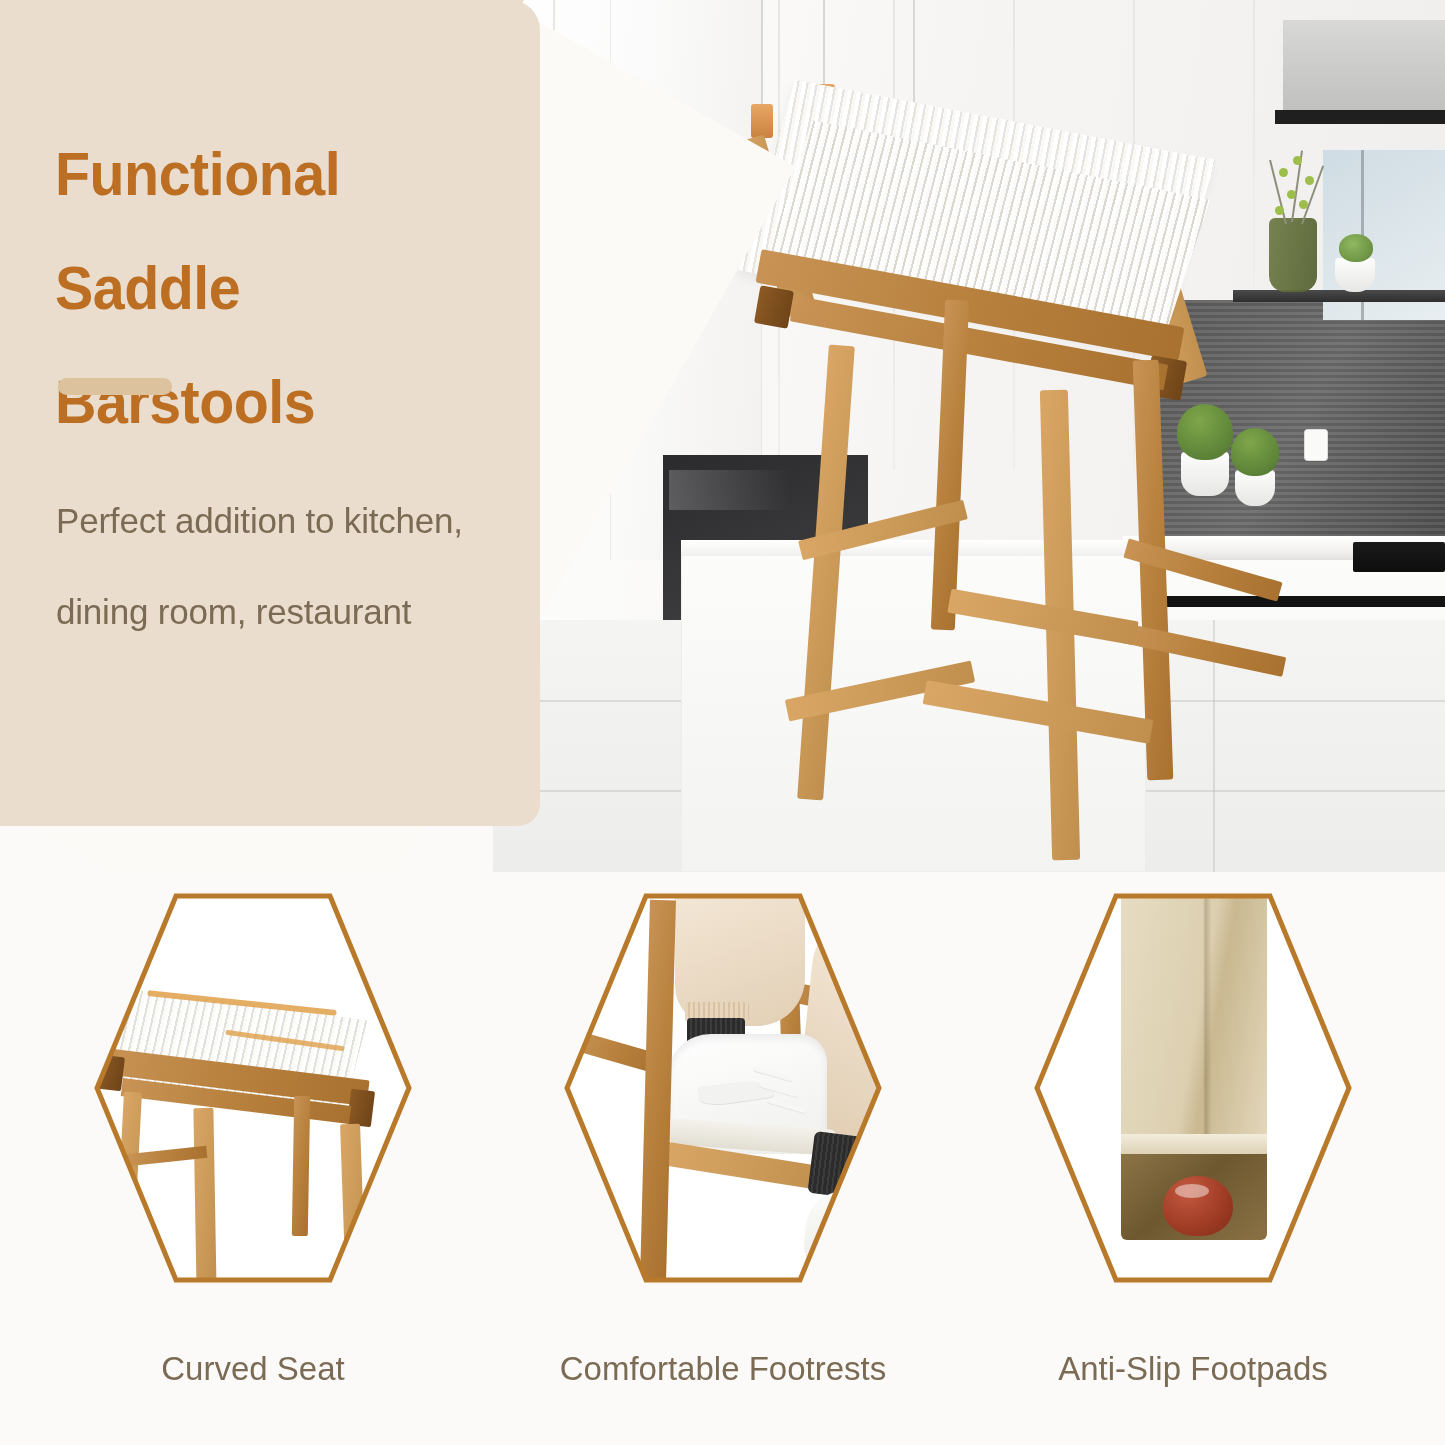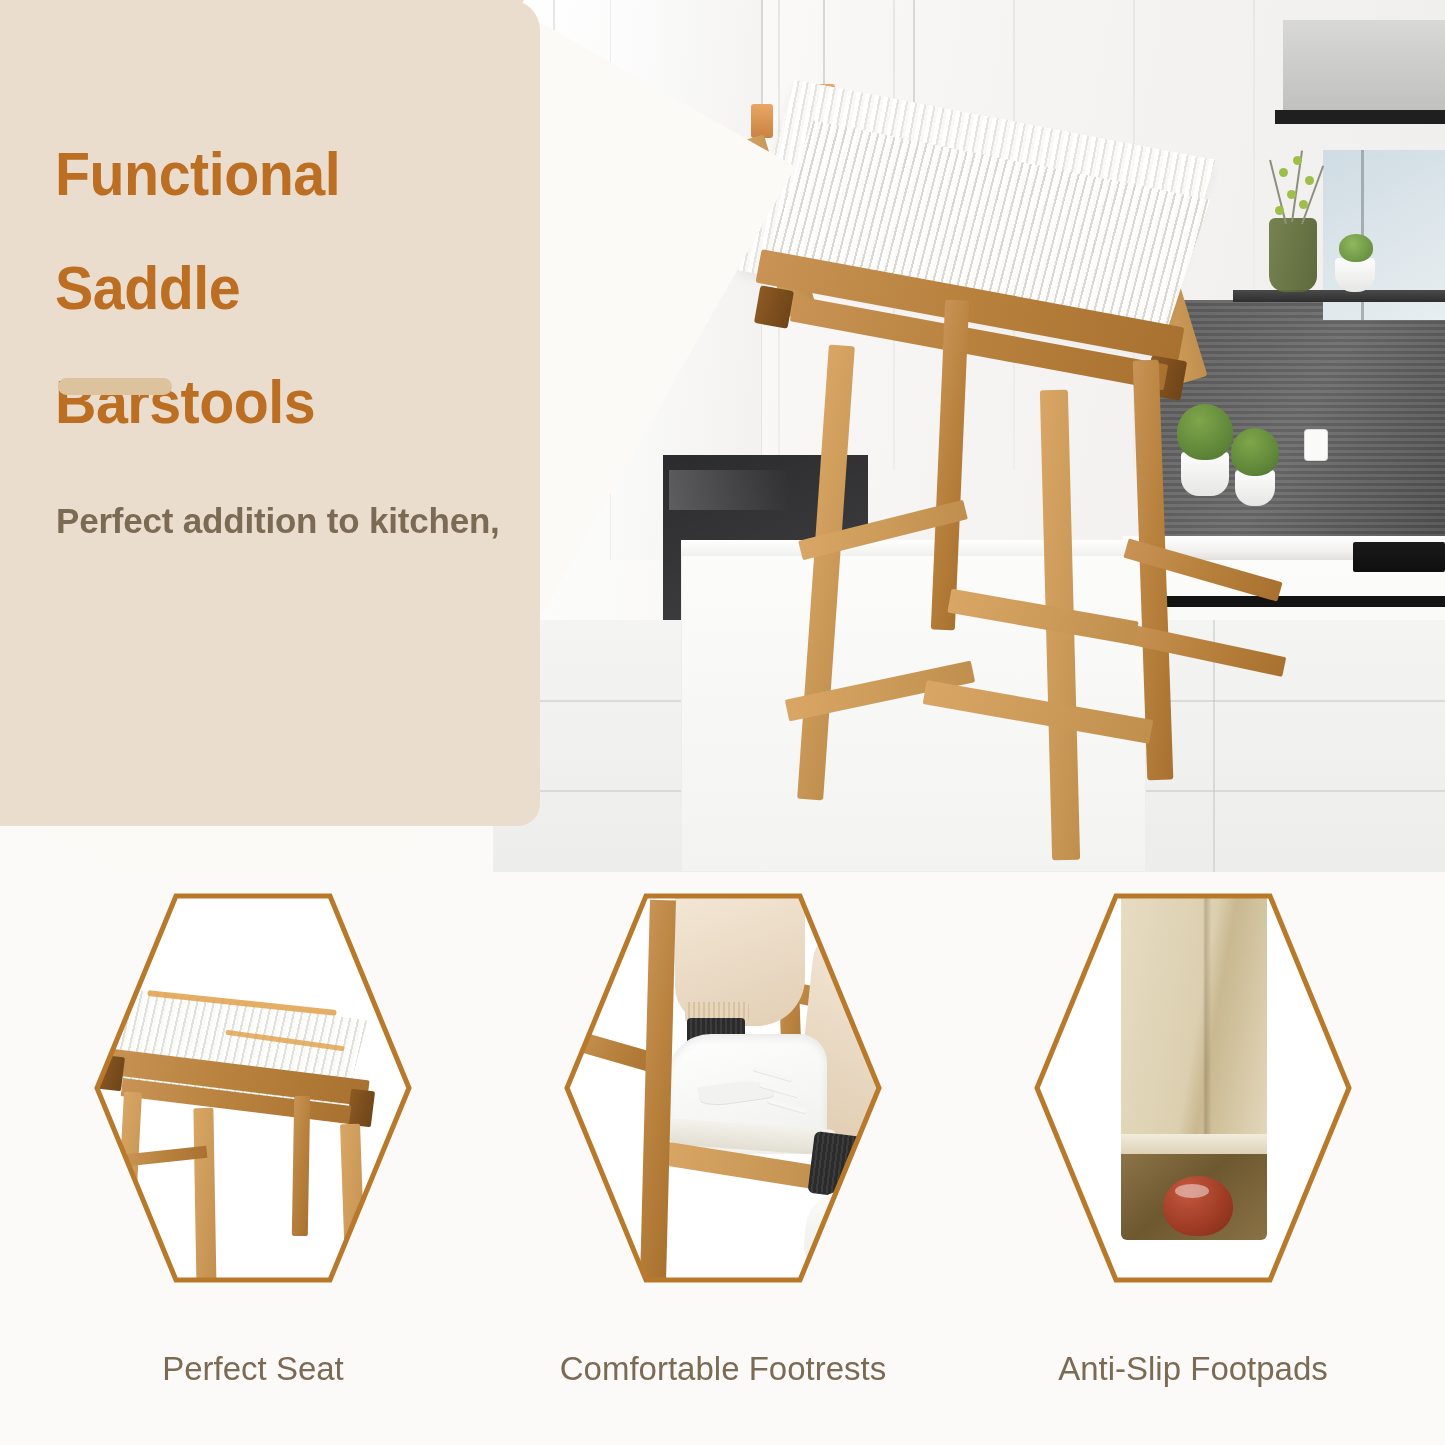--- a/index.html
+++ b/index.html
@@ -114,21 +114,21 @@
     font-family:"Liberation Sans Narrow","Liberation Sans",sans-serif;
     color:#BC6E22;letter-spacing:-.5px;
     transform:scaleX(.94);transform-origin:left top;
   }
   .divider{
     position:absolute;left:58px;top:378px;width:114px;height:17px;
     border-radius:9px;background:#DCC39E;
   }
   .subtitle{
     position:absolute;left:56px;top:475px;width:520px;
-    font-size:35px;line-height:91px;color:#7B6B54;font-weight:700;
+    font-size:35px;line-height:91px;color:#7B6B54;font-weight:400;
     font-family:"Liberation Sans",sans-serif;letter-spacing:-.2px;
   }
 
   
   .stool{position:absolute;left:493px;top:0;width:952px;height:872px;}
   .s-seat-weave{
     position:absolute;left:274px;top:120px;width:420px;height:190px;
     background:
       repeating-linear-gradient(84deg,#FFFFFF 0 4px,#E6E4DF 4px 6px,#F9F8F5 6px 9px),
       linear-gradient(#FDFDFC,#EFEEEA);
@@ -382,20 +382,21 @@
       <div class="panel-wedge"></div>
     </div>
 
     <div class="title">
       <div>Functional</div>
       <div>Saddle Barstools</div>
     </div>
     <div class="divider"></div>
     <div class="subtitle">
       <div>Perfect addition to kitchen,</div>
+      <div>dining room, restaurant</div>
     </div>
   </div>
 
   <div class="features">
 
     <div class="feat f1">
       <div class="hexwrap">
         <div class="hexphoto hp1">
           <div class="h1-seat"></div>
           <div class="h1-curve"></div>
@@ -407,21 +408,21 @@
           <div class="h1-leg h1-l3 wood"></div>
           <div class="h1-leg h1-l1 wood-lt"></div>
           <div class="h1-leg h1-l2 wood-lt"></div>
           <div class="h1-leg h1-l4 wood-lt"></div>
           <div class="h1-rail2 wood"></div>
         </div>
         <svg class="hexframe" viewBox="0 0 320 392">
           <polygon points="83,4 237,4 316,196 237,388 83,388 4,196" fill="none" stroke="#B87A2A" stroke-width="5"></polygon>
         </svg>
       </div>
-      <div class="caption">Perfect Seat</div>
+      <div class="caption">Curved Seat</div>
     </div>
 
     <div class="feat f2">
       <div class="hexwrap">
         <div class="hexphoto hp1">
           <div class="h2-bar h2-b4 wood"></div>
           <div class="h2-legv2 wood"></div>
           <div class="h2-pant"></div>
           <div class="h2-pant2"></div>
           <div class="h2-bar h2-b1 wood"></div>

